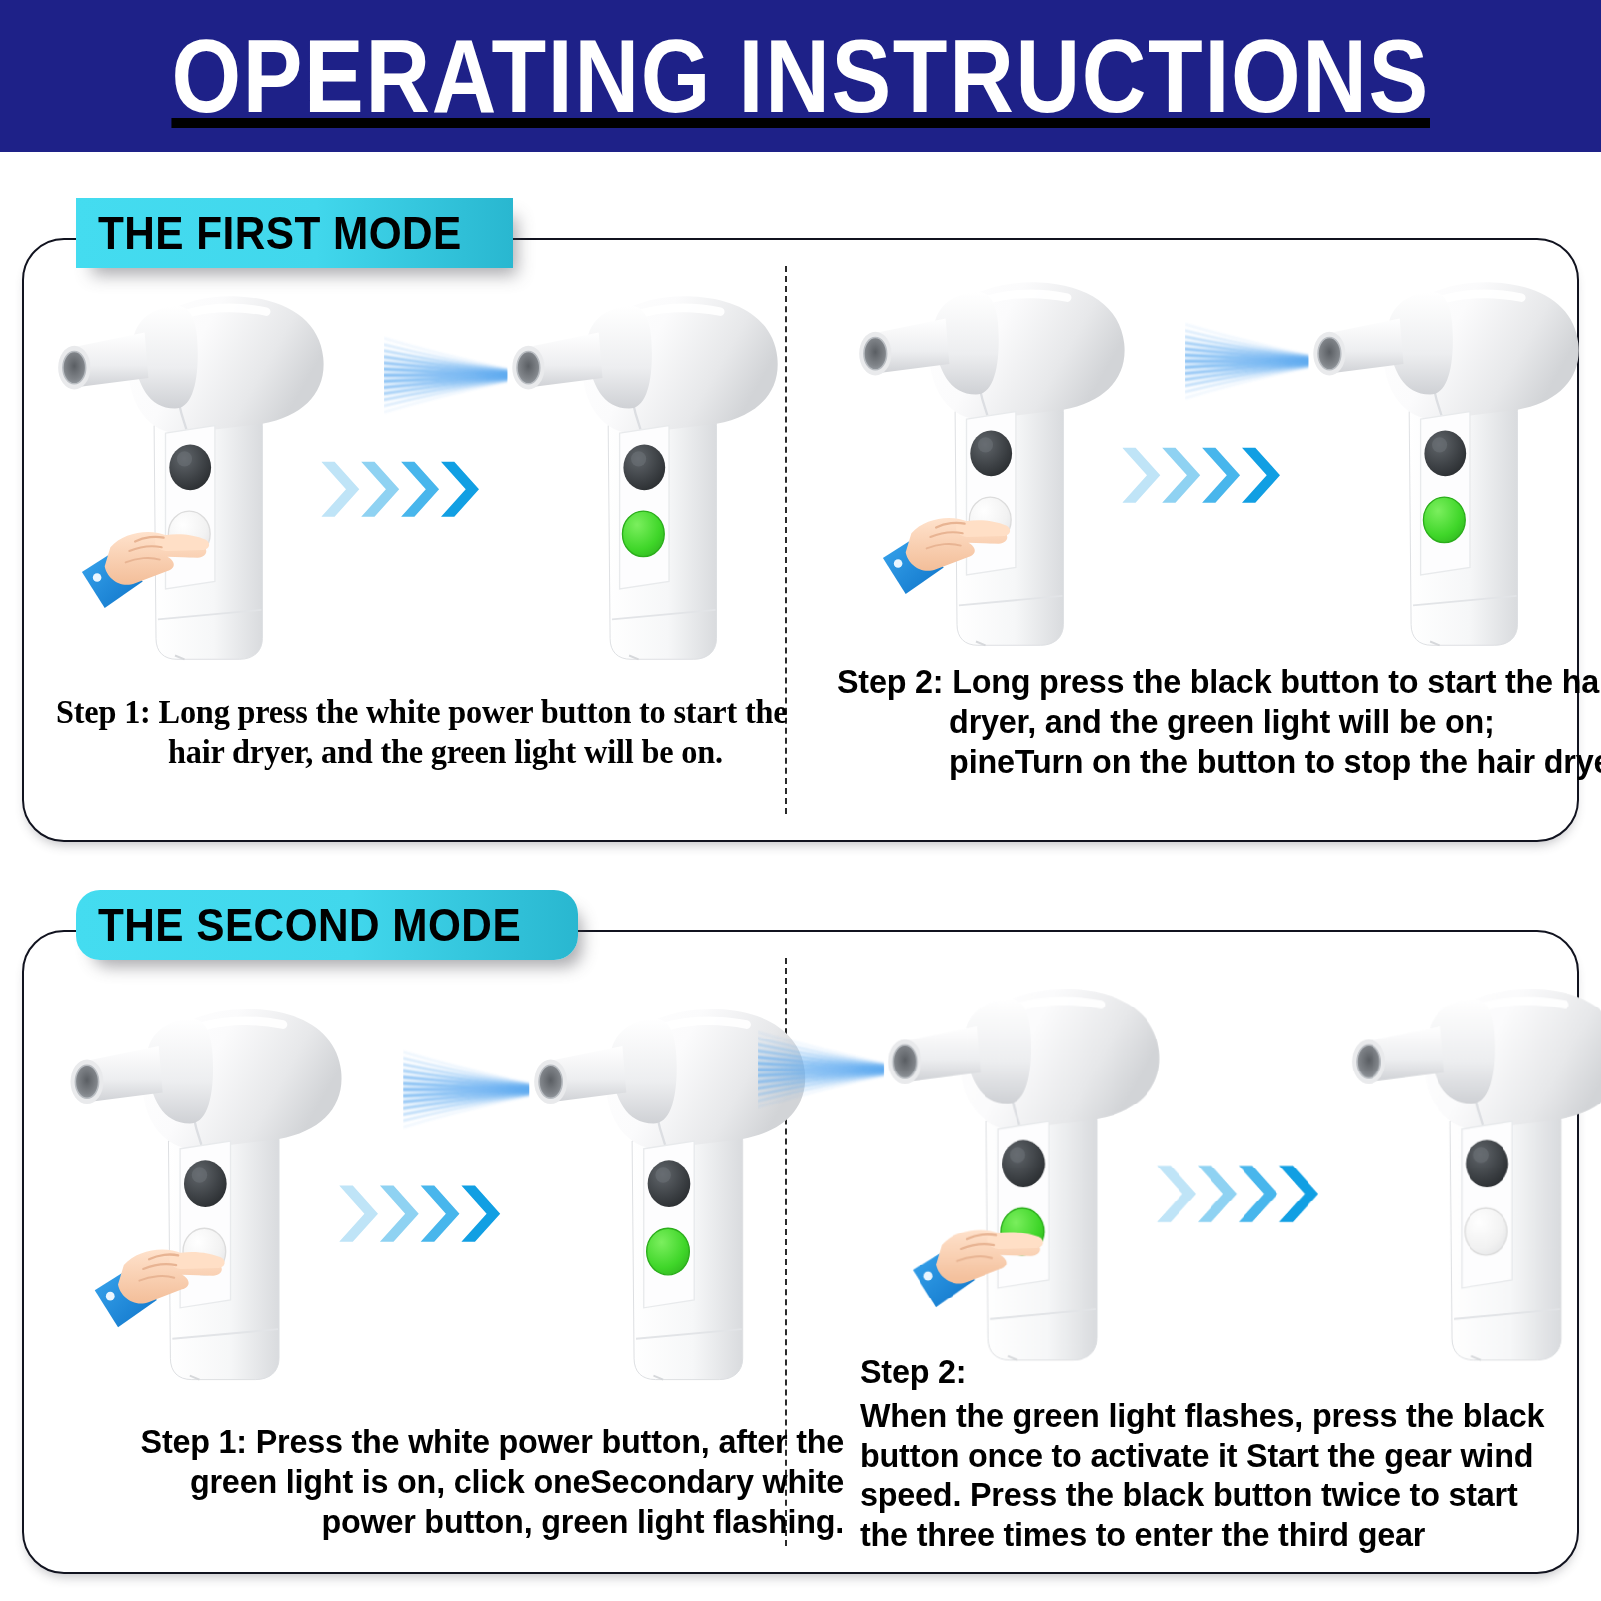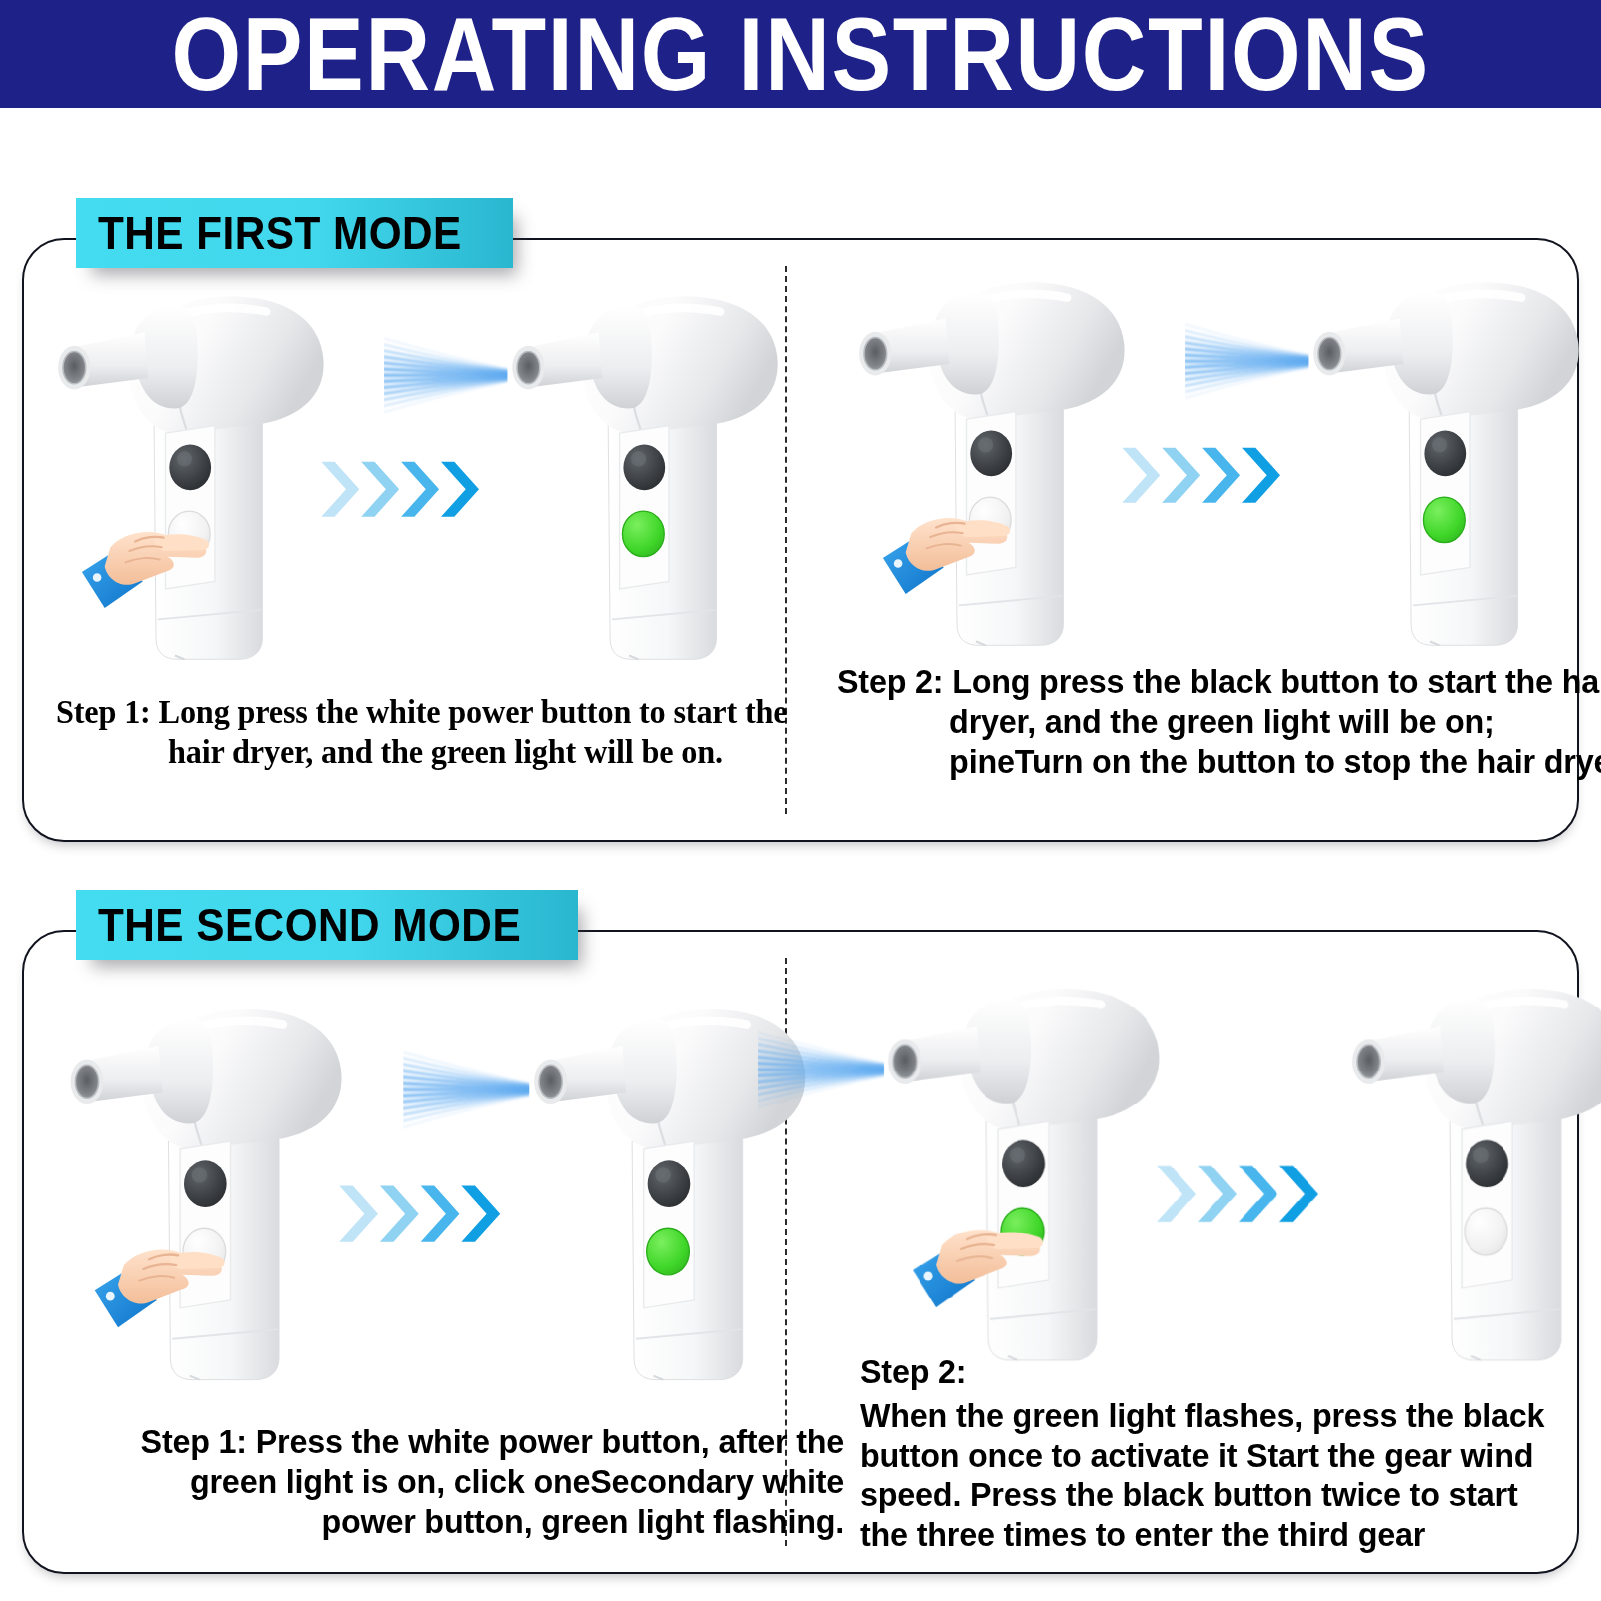--- a/index.html
+++ b/index.html
@@ -6,24 +6,25 @@
   body{
     width:1601px;height:1601px;
     background:#ffffff;
     font-family:"Liberation Sans", sans-serif;
     overflow:hidden;
     position:relative;
   }
 
   
   .banner{
-    position:absolute;left:0;top:0;width:1601px;height:108px;
+    position:absolute;left:0;top:0;width:1601px;height:152px;
     background:#1E2188;
     display:flex;align-items:center;justify-content:center;
     overflow:hidden;
+    text-decoration:underline;
   }
   .banner-title{
     color:#ffffff;
     font-size:104px;
     font-weight:bold;
     letter-spacing:2px;
     transform:scaleX(0.86);
     white-space:nowrap;
     line-height:1;
     font-family:"Liberation Sans", sans-serif;
@@ -46,21 +47,21 @@
     position:absolute;
     top:-42px;
     height:70px;
     display:flex;align-items:center;
     padding:0 20px 0 22px;
     background:linear-gradient(90deg,#44DCF0 0%,#41D7EC 55%,#29B7D0 100%);
     box-shadow:10px 13px 16px -6px rgba(70,70,80,0.45);
     z-index:5;
   }
   #badge-first{left:52px;}
-  #badge-second{left:52px;}
+  #badge-second{left:52px;border-radius:24px;}
   .mode-badge-label{
     color:#000000;
     font-weight:bold;
     font-size:46px;
     letter-spacing:0.5px;
     transform:scaleX(0.92);
     transform-origin:left center;
     white-space:nowrap;
     line-height:1;
   }

